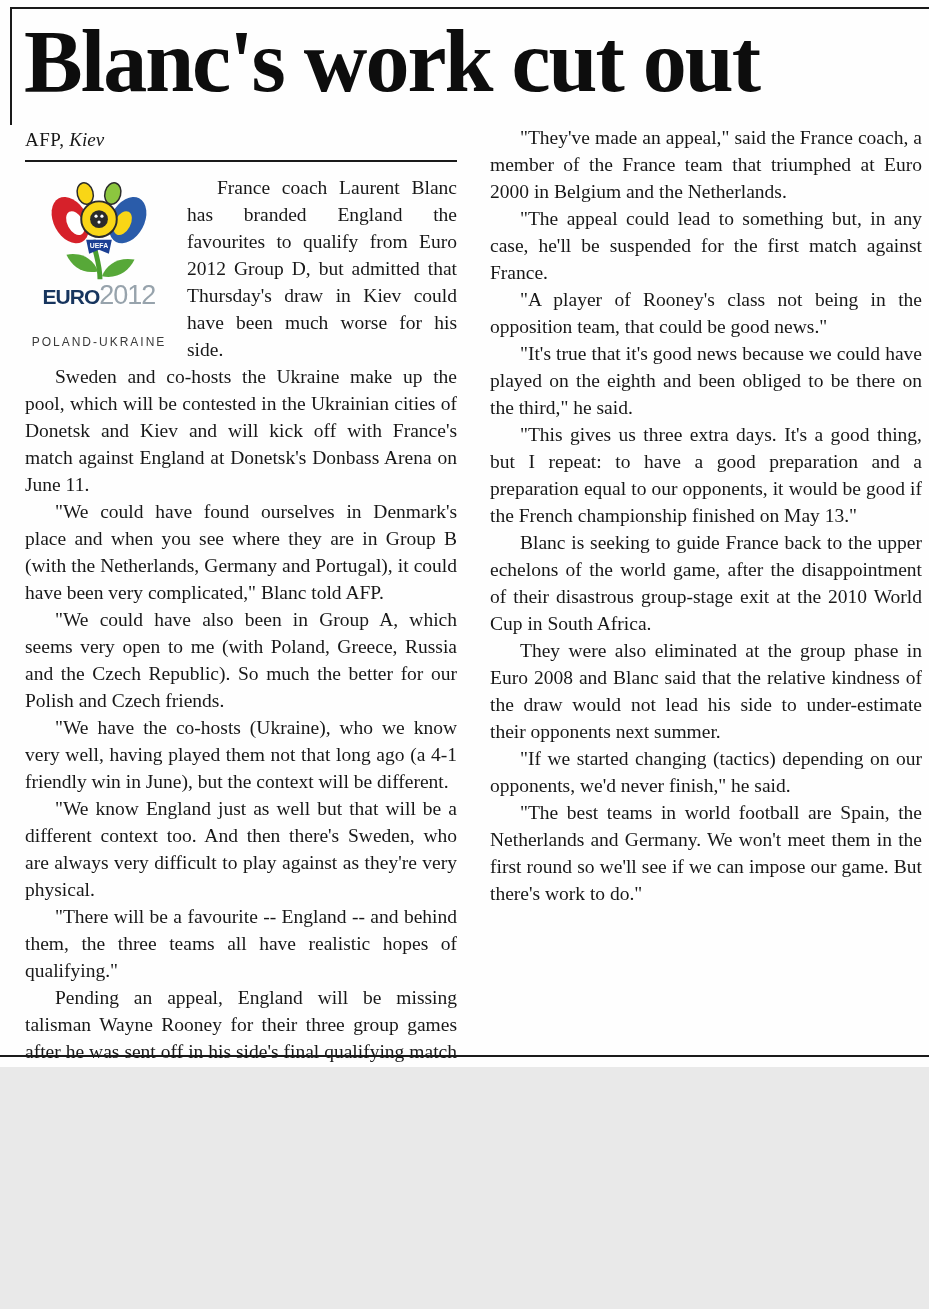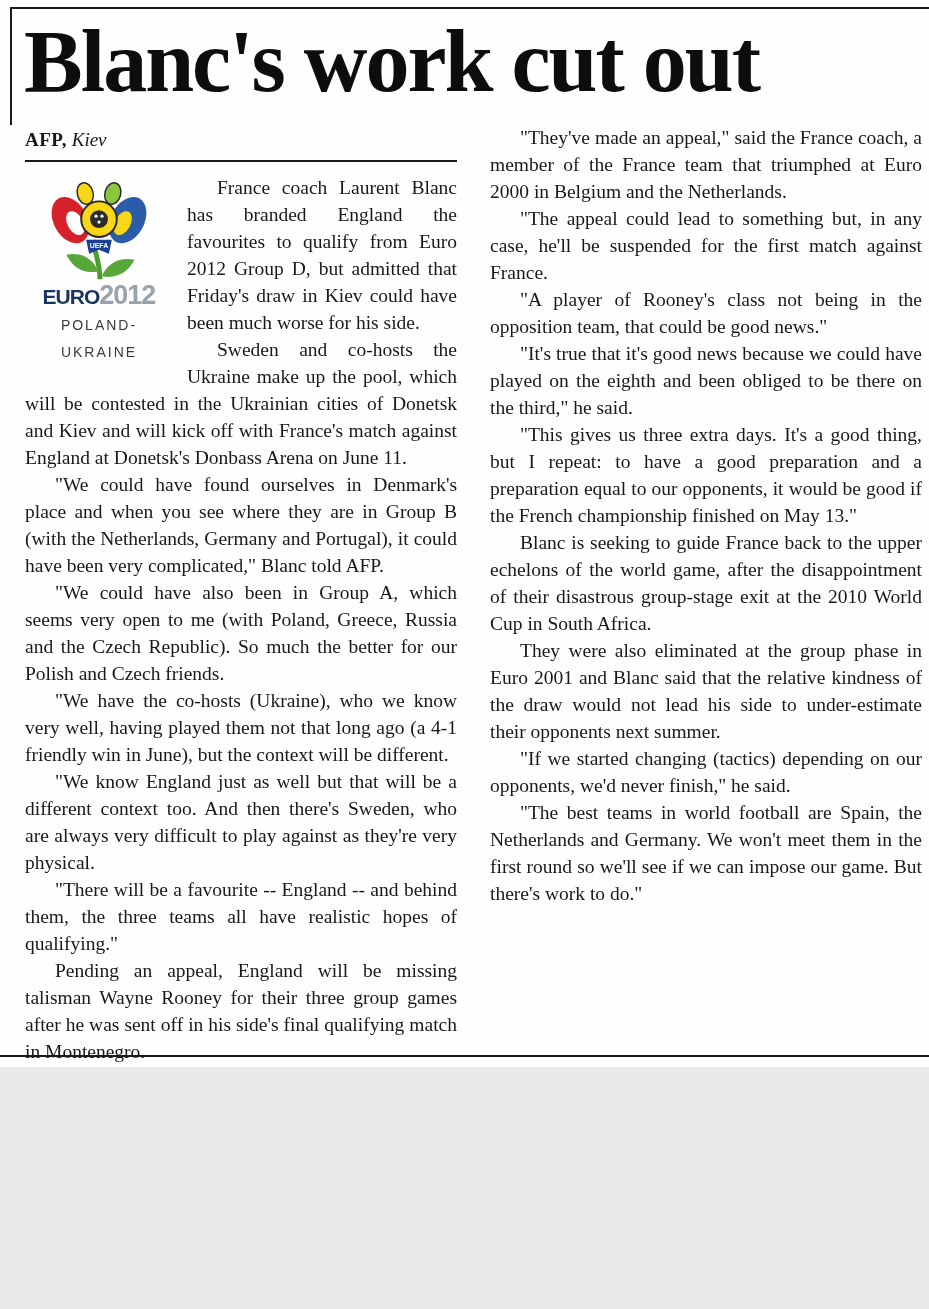--- a/index.html
+++ b/index.html
@@ -56,21 +56,21 @@
     margin: 0;
     text-indent: 30px;
   }
   .byline {
     font-size: 19px;
     line-height: 24px;
     padding-top: 4px;
     text-indent: 0;
   }
   .byline .agency {
-    font-weight: bold;
+    font-weight: normal;
     font-variant: small-caps;
     letter-spacing: 0.5px;
   }
   .byline .location { font-style: italic; }
   .byline-rule {
     border: none;
     border-top: 2px solid #1a1a1a;
     margin: 8px 0 12px 0;
     width: 100%;
   }
@@ -86,30 +86,30 @@
     line-height: 26px;
     white-space: nowrap;
   }
   .logo-wordmark .euro {
     font-weight: bold;
     font-size: 21px;
     color: #17355e;
     letter-spacing: -1px;
   }
   .logo-wordmark .year {
-    font-weight: bold;
+    font-weight: normal;
     font-size: 27px;
     color: #97a3ac;
     letter-spacing: -1px;
   }
   .logo-sub {
-    font-size: 14px;
+    font-size: 12px;
     letter-spacing: 2px;
     color: #3a3a3a;
-    margin-top: 2px;
+    margin-top: 19px;
     text-align: center;
   }
 </style>
 </head>
 <body>
 
 <div class="page">
   <div class="top-rule"></div>
   <div class="left-rule"></div>
 
@@ -149,38 +149,38 @@
 
           <path d="M62 62 L88 62 L85 76 L75 72 L65 76 Z" fill="#1b3f94"></path>
           <text x="75" y="70" text-anchor="middle" font-size="7" font-weight="bold" fill="#ffffff" font-family="Liberation Sans, sans-serif">UEFA</text>
         </svg>
         <div class="logo-wordmark">
           <span class="euro">EURO</span><span class="year">2012</span>
         </div>
         <div class="logo-sub">POLAND-UKRAINE</div>
       </div>
 
-      <p>France coach Laurent Blanc has branded England the favourites to qualify from Euro 2012 Group D, but admitted that Friday's draw in Kiev could have been much worse for his side.</p>
+      <p>France coach Laurent Blanc has branded England the favourites to qualify from Euro 2012 Group D, but admitted that Thursday's draw in Kiev could have been much worse for his side.</p>
       <p>Sweden and co-hosts the Ukraine make up the pool, which will be contested in the Ukrainian cities of Donetsk and Kiev and will kick off with France's match against England at Donetsk's Donbass Arena on June 11.</p>
       <p>"We could have found ourselves in Denmark's place and when you see where they are in Group B (with the Netherlands, Germany and Portugal), it could have been very complicated," Blanc told AFP.</p>
       <p>"We could have also been in Group A, which seems very open to me (with Poland, Greece, Russia and the Czech Republic). So much the better for our Polish and Czech friends.</p>
       <p>"We have the co-hosts (Ukraine), who we know very well, having played them not that long ago (a 4-1 friendly win in June), but the context will be different.</p>
       <p>"We know England just as well but that will be a different context too. And then there's Sweden, who are always very difficult to play against as they're very physical.</p>
       <p>"There will be a favourite -- England -- and behind them, the three teams all have realistic hopes of qualifying."</p>
       <p>Pending an appeal, England will be missing talisman Wayne Rooney for their three group games after he was sent off in his side's final qualifying match in Montenegro.</p>
     </div>
 
     <div class="col">
       <p>"They've made an appeal," said the France coach, a member of the France team that triumphed at Euro 2000 in Belgium and the Netherlands.</p>
       <p>"The appeal could lead to something but, in any case, he'll be suspended for the first match against France.</p>
       <p>"A player of Rooney's class not being in the opposition team, that could be good news."</p>
       <p>"It's true that it's good news because we could have played on the eighth and been obliged to be there on the third," he said.</p>
       <p>"This gives us three extra days. It's a good thing, but I repeat: to have a good preparation and a preparation equal to our opponents, it would be good if the French championship finished on May 13."</p>
       <p>Blanc is seeking to guide France back to the upper echelons of the world game, after the disappointment of their disastrous group-stage exit at the 2010 World Cup in South Africa.</p>
-      <p>They were also eliminated at the group phase in Euro 2001 and Blanc said that the relative kindness of the draw would not lead his side to under-estimate their opponents next summer.</p>
+      <p>They were also eliminated at the group phase in Euro 2008 and Blanc said that the relative kindness of the draw would not lead his side to under-estimate their opponents next summer.</p>
       <p>"If we started changing (tactics) depending on our opponents, we'd never finish," he said.</p>
       <p>"The best teams in world football are Spain, the Netherlands and Germany. We won't meet them in the first round so we'll see if we can impose our game. But there's work to do."</p>
     </div>
 
   </div>
 
   <div class="bottom-rule"></div>
 </div>
 
 </body></html>

